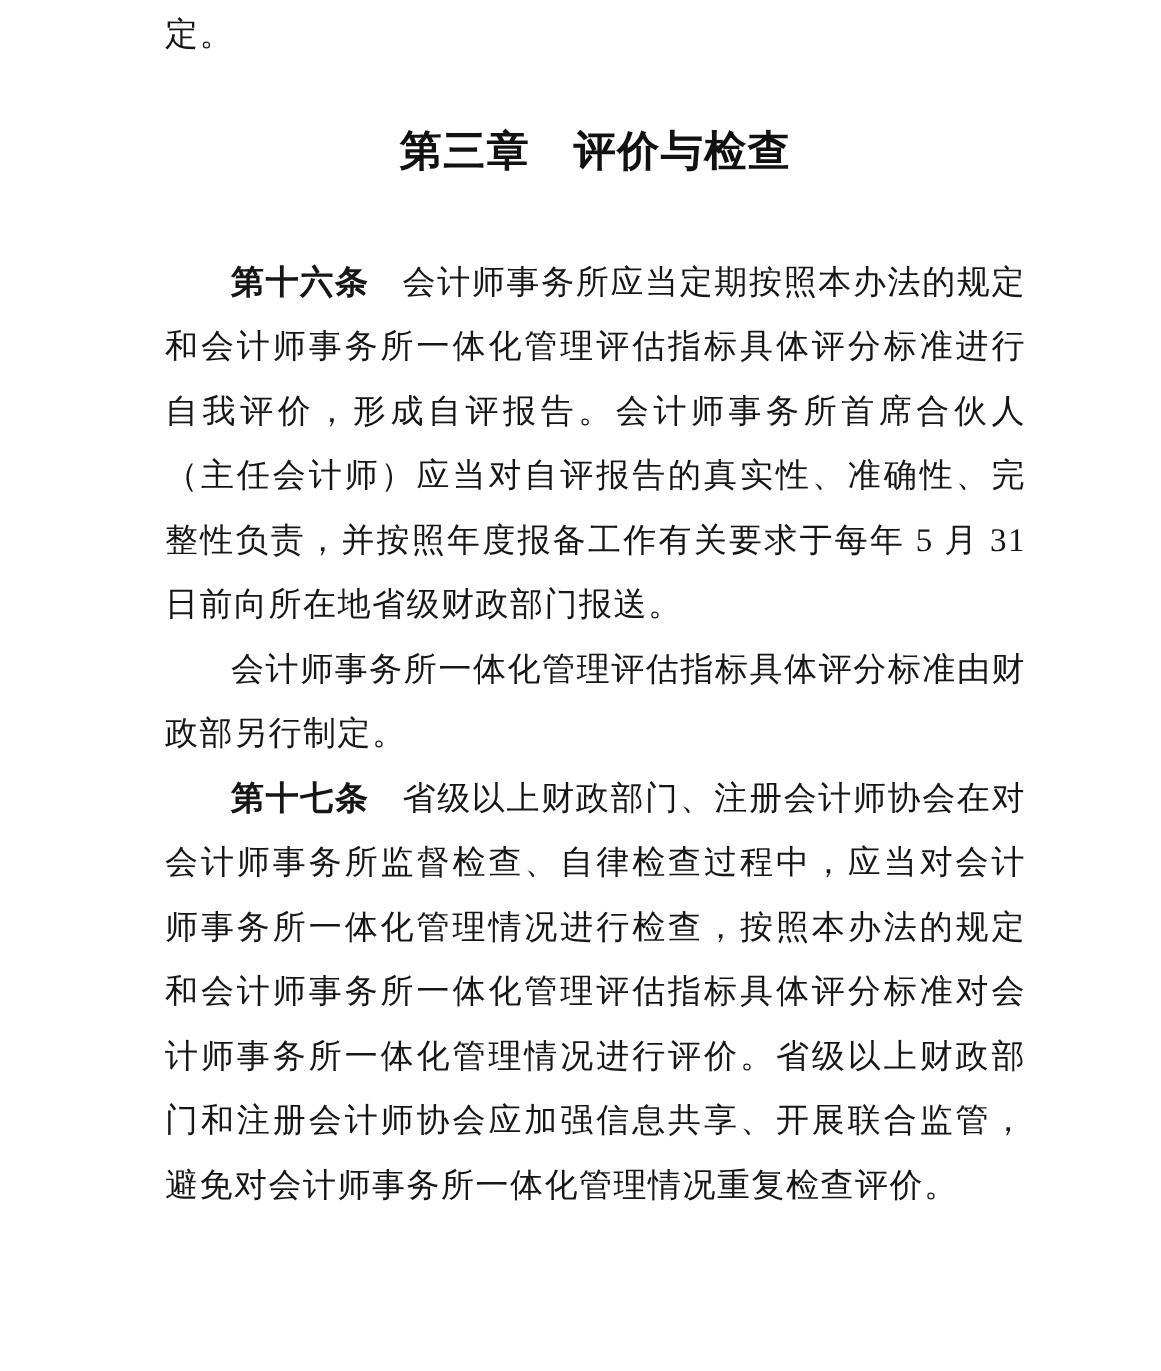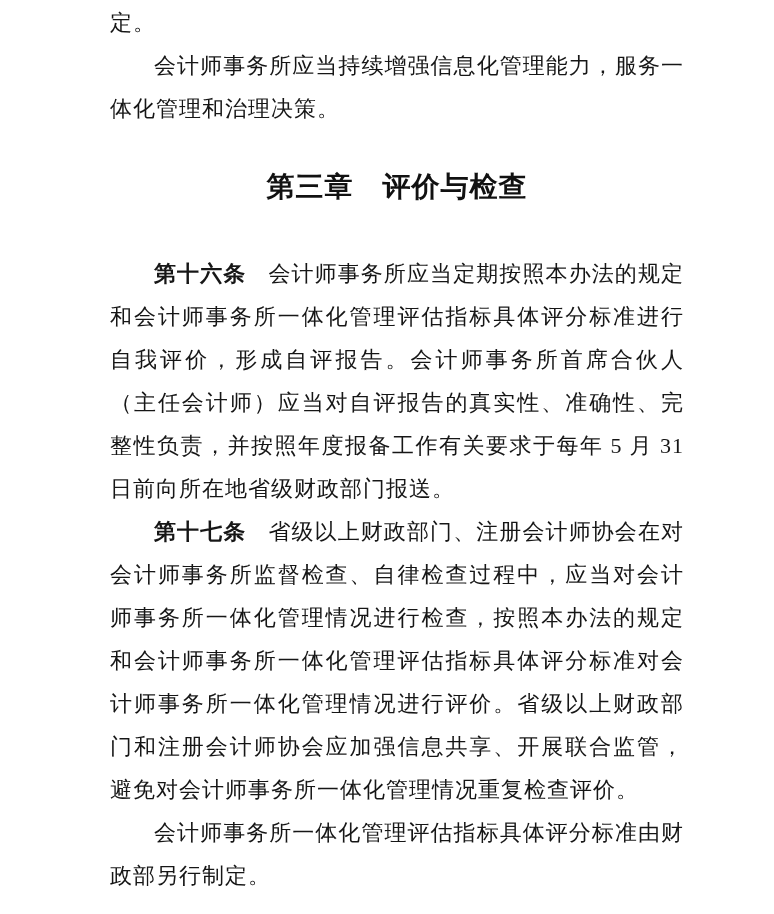--- a/index.html
+++ b/index.html
@@ -49,23 +49,22 @@
     letter-spacing: 1px;
   }
 </style>
 </head>
 <body>
 
 <div class="page">
 
   <p class="para">定。</p>
 
-  <p class="para indent">会计师事务所应当持续增强信息化管理能力，服务一体化管理和治理决策。</p>
 
   <h2 class="chapter">第三章　评价与检查</h2>
 
   <p class="para indent"><strong class="lead">第十六条</strong><span>会计师事务所应当定期按照本办法的规定和会计师事务所一体化管理评估指标具体评分标准进行自我评价，形成自评报告。会计师事务所首席合伙人（主任会计师）应当对自评报告的真实性、准确性、完整性负责，并按照年度报备工作有关要求于每年 5 月 31 日前向所在地省级财政部门报送。</span></p>
 
+  <p class="para indent">会计师事务所一体化管理评估指标具体评分标准由财政部另行制定。</p>
+
   <p class="para indent"><strong class="lead">第十七条</strong><span>省级以上财政部门、注册会计师协会在对会计师事务所监督检查、自律检查过程中，应当对会计师事务所一体化管理情况进行检查，按照本办法的规定和会计师事务所一体化管理评估指标具体评分标准对会计师事务所一体化管理情况进行评价。省级以上财政部门和注册会计师协会应加强信息共享、开展联合监管，避免对会计师事务所一体化管理情况重复检查评价。</span></p>
-
-  <p class="para indent">会计师事务所一体化管理评估指标具体评分标准由财政部另行制定。</p>
 
 </div>
 
 </body></html>

